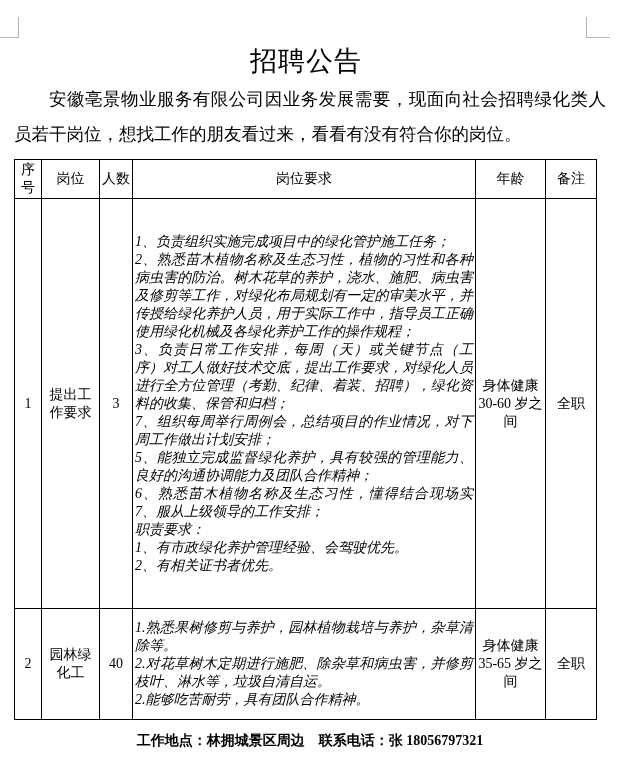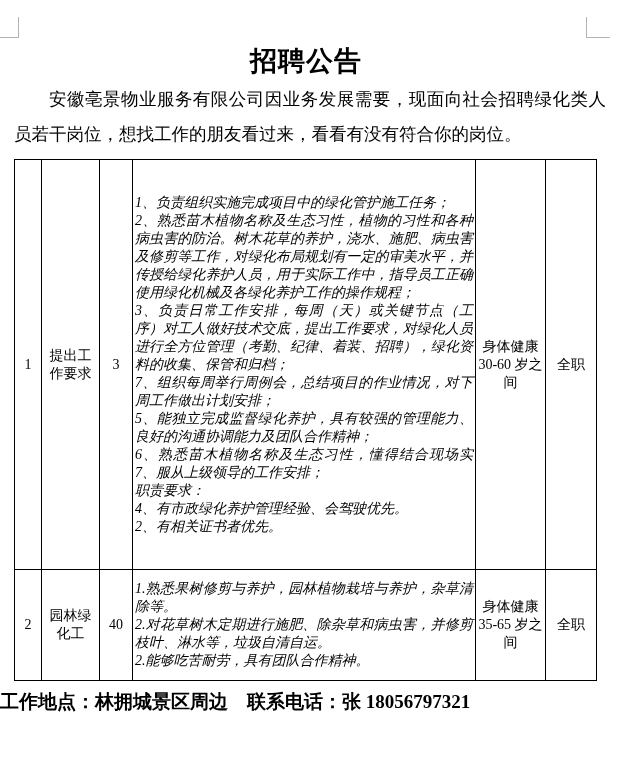--- a/index.html
+++ b/index.html
@@ -33,21 +33,21 @@
     border-left: 1px solid #b3b3b3;
     border-bottom: 1px solid #b3b3b3;
   }
 
   .doc-title {
     margin: 0;
     padding: 46px 8px 0 0;
     text-align: center;
     font-size: 27px;
     line-height: 30px;
-    font-weight: bold;
+    font-weight: normal;
     letter-spacing: 1px;
   }
 
   .intro {
     margin: 6px 14px 7px 14px;
     font-size: 17.5px;
     line-height: 35px;
     text-indent: 2em;
     text-align: justify;
   }
@@ -82,21 +82,22 @@
     margin: 0;
     text-align: justify;
     font-style: italic;
   }
   td.cell-age, td.cell-pos {
     line-height: 20px;
   }
 
   .footer {
     margin: 9px 0 0 0;
-    font-size: 19px;
+    text-align: center;
+    font-size: 14px;
     line-height: 24px;
     font-weight: bold;
   }
 </style>
 </head>
 <body>
 
 <div class="corner-mark left"></div>
 <div class="corner-mark right"></div>
 
@@ -107,34 +108,42 @@
 <table class="jobs">
   <colgroup>
     <col style="width:27px">
     <col style="width:58px">
     <col style="width:33px">
     <col style="width:343px">
     <col style="width:70px">
     <col style="width:51px">
   </colgroup>
   <tbody>
+    <tr class="header-row">
+      <th>序号</th>
+      <th>岗位</th>
+      <th>人数</th>
+      <th>岗位要求</th>
+      <th>年龄</th>
+      <th>备注</th>
+    </tr>
 
     <tr class="row-1">
       <td class="cell-no">1</td>
       <td class="cell-pos">提出工作要求</td>
       <td class="cell-count">3</td>
       <td class="cell-req">
         <p>1、负责组织实施完成项目中的绿化管护施工任务；</p>
         <p>2、熟悉苗木植物名称及生态习性，植物的习性和各种病虫害的防治。树木花草的养护，浇水、施肥、病虫害及修剪等工作，对绿化布局规划有一定的审美水平，并传授给绿化养护人员，用于实际工作中，指导员工正确使用绿化机械及各绿化养护工作的操作规程；</p>
         <p>3、负责日常工作安排，每周（天）或关键节点（工序）对工人做好技术交底，提出工作要求，对绿化人员进行全方位管理（考勤、纪律、着装、招聘），绿化资料的收集、保管和归档；</p>
         <p>7、组织每周举行周例会，总结项目的作业情况，对下周工作做出计划安排；</p>
         <p>5、能独立完成监督绿化养护，具有较强的管理能力、良好的沟通协调能力及团队合作精神；</p>
         <p>6、熟悉苗木植物名称及生态习性，懂得结合现场实 7、服从上级领导的工作安排；</p>
         <p>职责要求：</p>
-        <p>4、有市政绿化养护管理经验、会驾驶优先。</p>
+        <p>1、有市政绿化养护管理经验、会驾驶优先。</p>
         <p>2、有相关证书者优先。</p>
       </td>
       <td class="cell-age">身体健康 30-60 岁之间</td>
       <td class="cell-note">全职</td>
     </tr>
 
     <tr class="row-2">
       <td class="cell-no">2</td>
       <td class="cell-pos">园林绿化工</td>
       <td class="cell-count">40</td>

